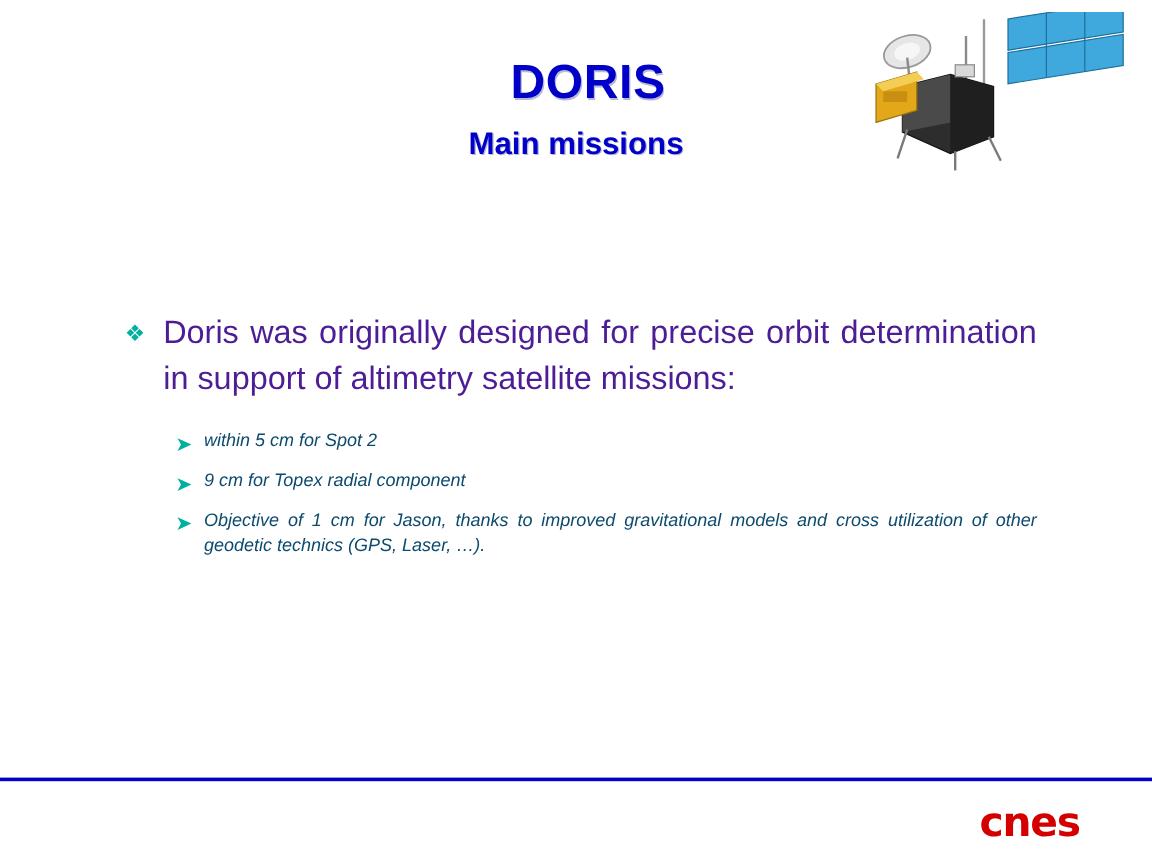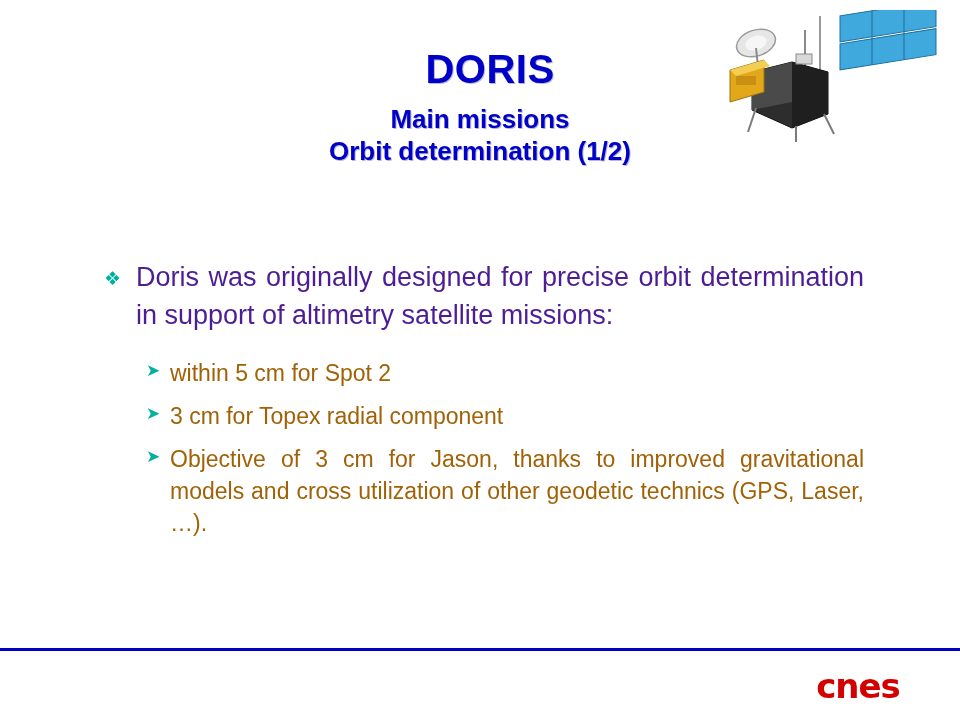--- a/index.html
+++ b/index.html
@@ -96,26 +96,27 @@
   }
   .lvl2 .bullet {
     color: #00b0a0;
     font-size: 17px;
     line-height: 1;
     margin-top: 5px;
     width: 24px;
     flex: 0 0 24px;
   }
   .lvl2 .text {
-    font-size: 23px;
-    color: #a16207;
+    font-size: 15px;
+    color: #0c4a6e;
     line-height: 1.40;
     text-align: justify;
     text-justify: inter-word;
     flex: 1;
+    font-style: italic;
   }
 
   
   .footer-line {
     position: absolute;
     left: 0;
     top: 648px;
     width: 960px;
     height: 3px;
     background: #0000c8;
@@ -154,21 +155,20 @@
 </style>
 </head>
 <body>
 
 <div class="slide">
 
   <div class="title-block">
     <div class="title-main">DORIS</div>
     <div class="title-sub">
       <div>Main missions</div>
-      <div>Orbit determination (1/2)</div>
     </div>
   </div>
 
   <div class="satellite">
     <svg width="240" height="140" viewBox="0 0 240 140" xmlns="http://www.w3.org/2000/svg">
 
       <line x1="105" y1="20" x2="105" y2="96" stroke="#8a8a8a" stroke-width="2"></line>
       <line x1="120" y1="6" x2="120" y2="80" stroke="#9a9a9a" stroke-width="2"></line>
 
       <ellipse cx="56" cy="33" rx="20" ry="13" fill="#e6e6e6" stroke="#9a9a9a" stroke-width="1.5" transform="rotate(-18 56 33)"></ellipse>
@@ -205,25 +205,25 @@
       <span class="text">Doris was originally designed for precise orbit determination in support of altimetry satellite missions:</span>
     </div>
 
     <div class="lvl2-group">
       <div class="lvl2">
         <span class="bullet">➤</span>
         <span class="text">within 5 cm for Spot 2</span>
       </div>
       <div class="lvl2">
         <span class="bullet">➤</span>
-        <span class="text">3 cm for Topex radial component</span>
+        <span class="text">9 cm for Topex radial component</span>
       </div>
       <div class="lvl2">
         <span class="bullet">➤</span>
-        <span class="text">Objective of 3 cm for Jason, thanks to improved gravitational models and cross utilization of other geodetic technics (GPS, Laser, …).</span>
+        <span class="text">Objective of 1 cm for Jason, thanks to improved gravitational models and cross utilization of other geodetic technics (GPS, Laser, …).</span>
       </div>
     </div>
 
   </div>
 
   <div class="footer-line"></div>
 
   <div class="logo">
     <div class="logo-mark">cnes</div>
   </div>

